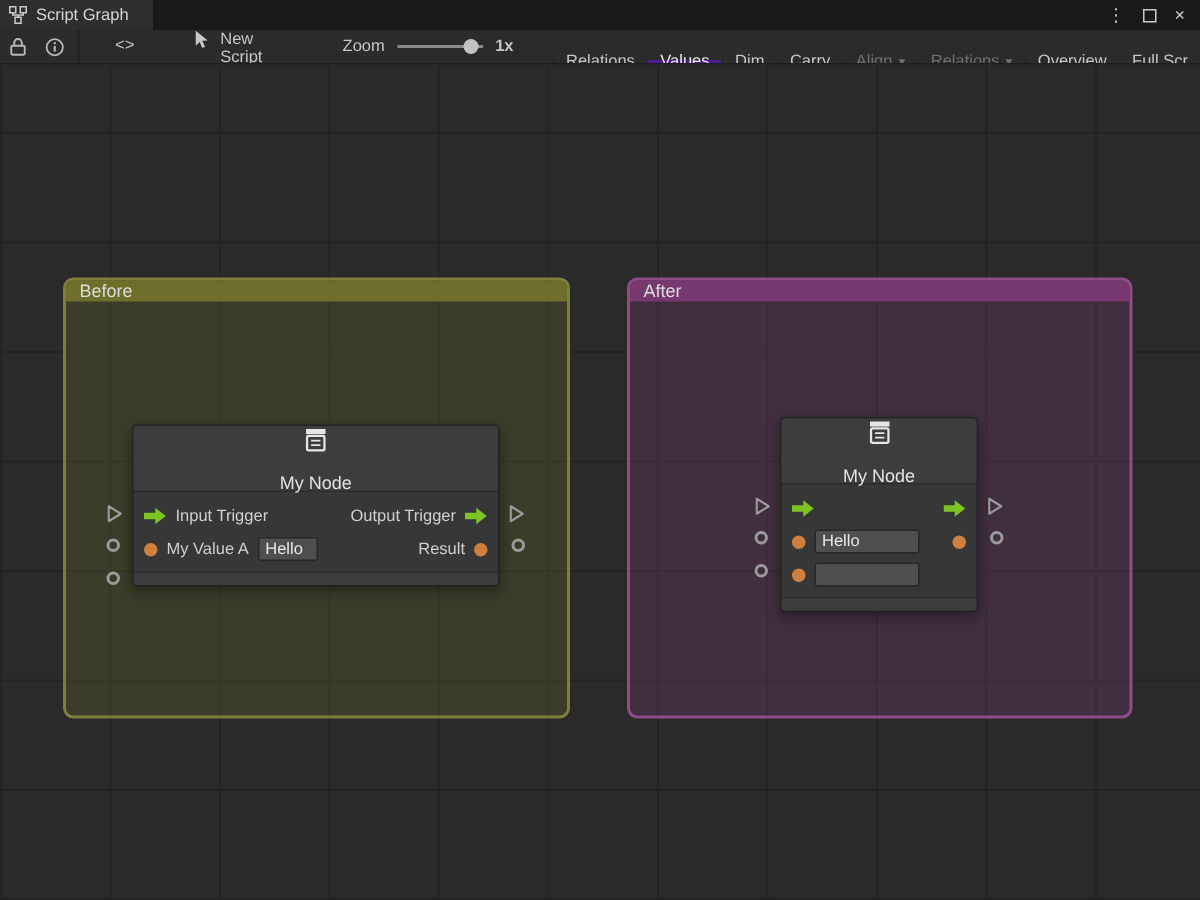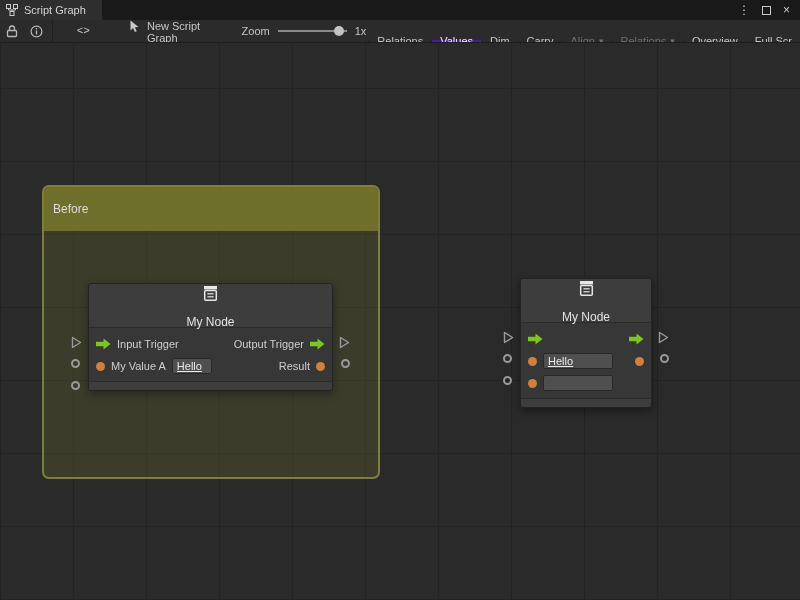--- a/index.html
+++ b/index.html
@@ -20,56 +20,56 @@
   .sep { width:1px; background:#1f1f1f; margin:0 3px; }
   .tbtn { display:flex; align-items:center; padding:0 8px; border-left:1px solid #232323; white-space:nowrap; cursor:default; }
   .tbtn.active { background:#4c1d95; color:#efefef; }
   .tbtn.disabled { color:#6f6f6f; }
   .tbtn .arrow { margin-left:4px; font-size:9px; }
   .code-btn { margin-left:10px; padding:0 11px; display:flex; align-items:center; font-family:"Liberation Mono", monospace; font-size:11px; color:#c6c6c6; }
   .graph-name { margin-left:28px; display:flex; align-items:flex-start; gap:7px; }
   .zoom-label { margin-left:34px; align-self:center; }
   .slider { width:92px; height:2px; background:#8a8a8a; position:relative; margin:0 8px; align-self:center; }
   .slider-handle { position:absolute; right:3px; top:-4px; width:10px; height:10px; border-radius:50%; background:#c2c2c2; }
-  .zoom-value { align-self:center; margin-right:2px; }
+  .zoom-value { align-self:center; margin-right:26px;font-weight:bold; }
   .view-buttons { margin-left:auto; display:flex; align-items:stretch;margin-top:20px; }
 
   
   .canvas { position:absolute; left:0; top:43px; width:800px; height:557px;
     background-color:#2a2a2a;
     background-image:
       linear-gradient(#232323 1px, transparent 1px),
       linear-gradient(90deg, #232323 1px, transparent 1px);
     background-size:73px 73px;
     background-position:0 45px, 0 0; }
 
   
   .group { position:absolute; border-radius:7px; }
-  .group-header { height:44px; display:flex; align-items:center; padding:0 9px; font-size:12px; color:#dcdcdc; border-radius:5px 5px 0 0; }
+  .group-header { height:14px; display:flex; align-items:center; padding:0 9px; font-size:12px; color:#dcdcdc; border-radius:5px 5px 0 0; }
   .group-before { left:42px; top:142px; width:338px; height:294px;
     background:rgba(128,128,48,0.22); border:2px solid rgba(155,155,65,0.7); }
   .group-before .group-header { background:rgba(120,120,45,0.85); }
   .group-after { left:418px; top:142px; width:337px; height:294px;
     background:rgba(150,70,140,0.22); border:2px solid rgba(175,90,165,0.7); }
   .group-after .group-header { background:rgba(125,58,118,0.88); }
 
   
   .node-wrap { position:absolute; }
   .node { background:#373737; border:1px solid #232323; border-radius:3px; box-shadow:0 3px 9px rgba(0,0,0,0.4); }
   .node-header { height:44px; display:flex; align-items:center; gap:9px; padding:0 11px; background:#3d3d3d; border-bottom:1px solid #2a2a2a; border-radius:3px 3px 0 0; font-size:12px; color:#e2e2e2;flex-direction:column; }
   .node-rows { padding:5px 0 4px; }
   .node-row { height:22px; display:flex; align-items:center; padding:0 7px; gap:6px; font-size:11px; color:#cecece; }
   .row-left { display:flex; align-items:center; gap:6px; }
   .row-right { margin-left:auto; display:flex; align-items:center; gap:6px; }
   .node-footer { height:9px; background:#3d3d3d; border-top:1px solid #2a2a2a; border-radius:0 0 3px 3px; }
 
   .dot { width:9px; height:9px; border-radius:50%; background:#d0803e; flex:0 0 auto; }
   .flow-arrow svg { display:block; }
 
-  .field { background:#4f4f4f; border:1px solid #272727; border-radius:2px; color:#e8e8e8; font-size:11px; height:16px; padding:0 4px; outline:none; font-family:"Liberation Sans", sans-serif;text-decoration:underline; }
+  .field { background:#4f4f4f; border:1px solid #272727; border-radius:2px; color:#e8e8e8; font-size:11px; height:16px; padding:0 4px; outline:none; font-family:"Liberation Sans", sans-serif; }
   .field.w-hello { width:40px; }
   .field.w-tiny  { width:14px; }
   .field.w-wide  { width:70px; }
 
   
   .ext { position:absolute; }
   .ext-circle { width:9px; height:9px; border:2px solid #9a9a9a; border-radius:50%; background:transparent; }
   .ext svg { display:block; }
 </style>
 </head>
@@ -147,20 +147,25 @@
   </div>
 
   <div class="canvas">
 
     <div class="group group-before">
       <div class="group-header">
         <span>Before</span>
       </div>
     </div>
 
+    <div class="group group-after">
+      <div class="group-header">
+        <span>After</span>
+      </div>
+    </div>
 
     <div class="node-wrap" style="left:88px; top:240px; width:245px;">
 
       <span class="ext" style="left:-17px; top:53px;">
         <svg width="11" height="13" viewBox="0 0 11 13">
             <path d="M1.5 1.5 L9.5 6.5 L1.5 11.5 Z" fill="none" stroke="#9a9a9a" stroke-width="1.4" stroke-linejoin="round"></path>
           </svg>
       </span>
       <span class="ext ext-circle" style="left:-17px; top:76px;"></span>
       <span class="ext ext-circle" style="left:-17px; top:98px;"></span>

